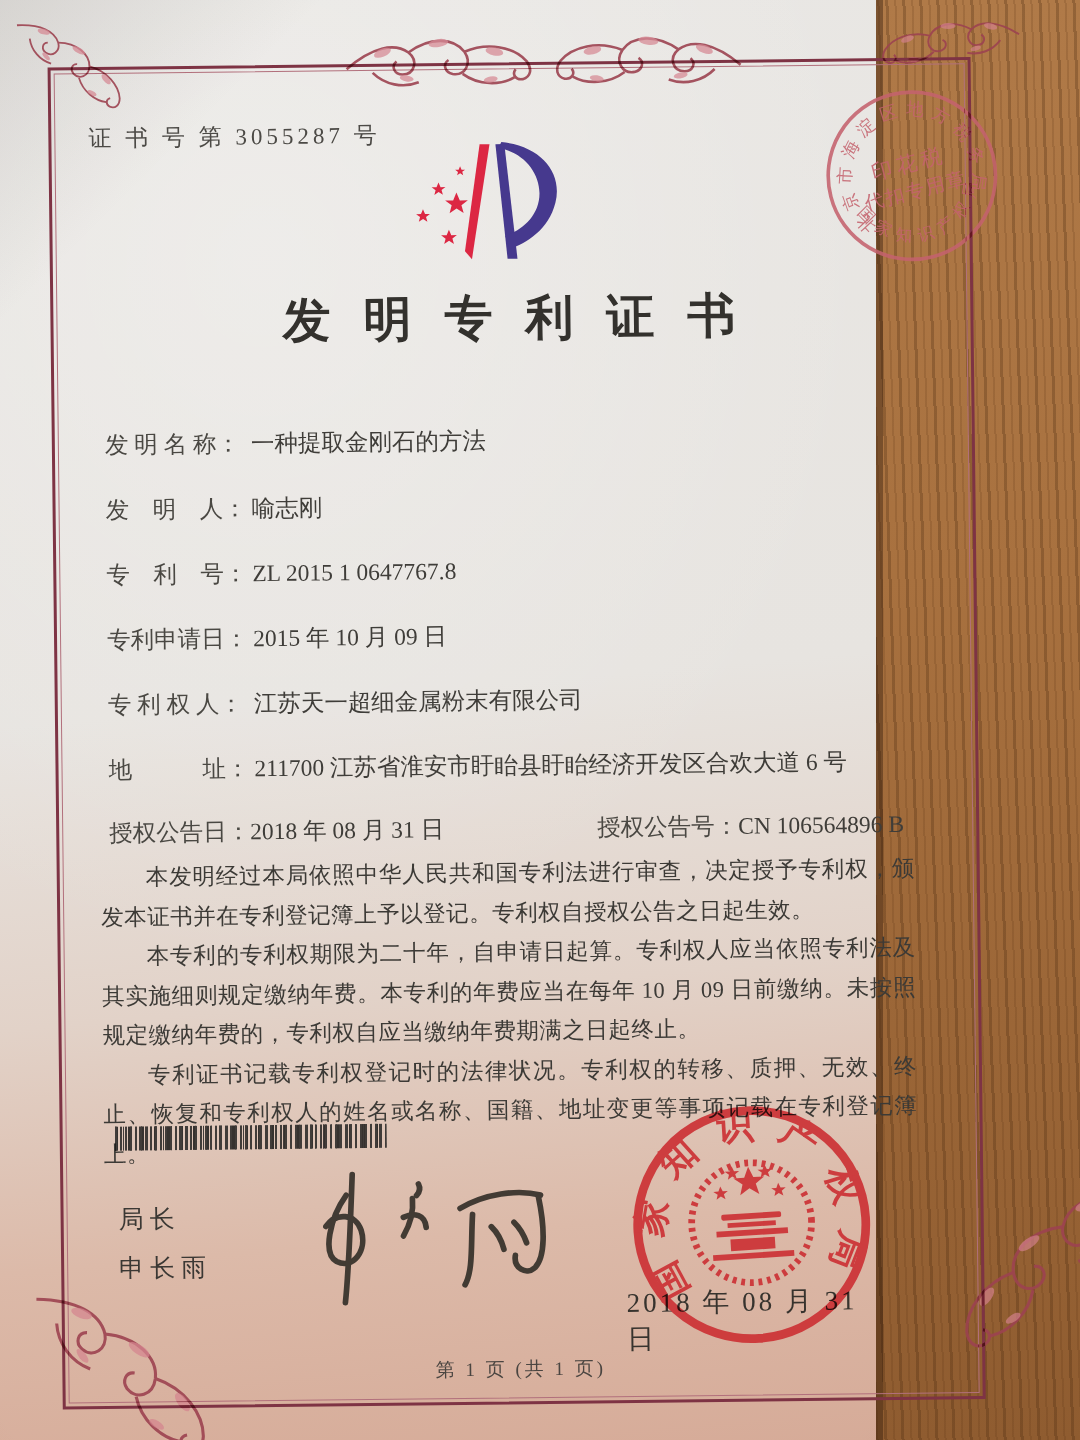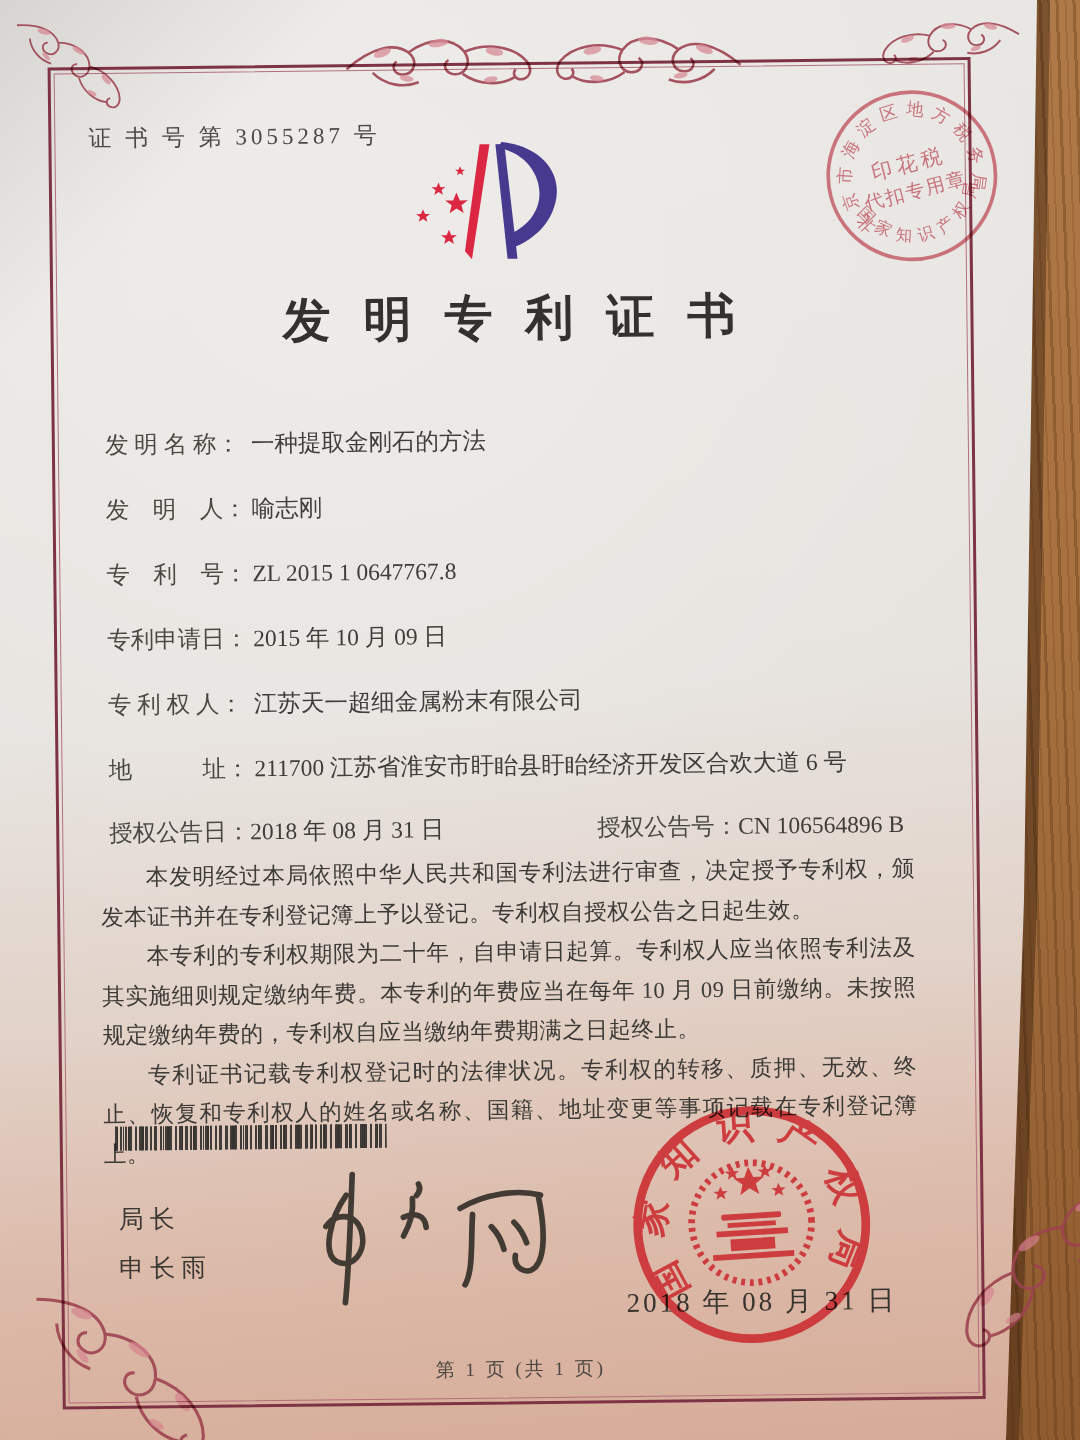--- a/index.html
+++ b/index.html
@@ -4,21 +4,21 @@
 <title>patent-certificate-photo</title>
 <style>
   html,body{margin:0;padding:0;}
   body{
     width:1080px;height:1440px;overflow:hidden;
     font-family:"Liberation Serif","DejaVu Serif",serif;
     background:
       repeating-linear-gradient(88deg, rgba(70,38,12,.28) 0 3px, rgba(0,0,0,0) 3px 9px, rgba(90,50,18,.18) 9px 11px, rgba(0,0,0,0) 11px 17px),
       linear-gradient(180deg,#b07a48 0%, #a8713f 40%, #8f5c30 100%);
   }
-  .stage{position:relative;width:1080px;height:1440px;}
+  .stage{position:relative;width:876px;height:1440px;}
   .paper-shadow{
     position:absolute;inset:0;background:rgba(30,12,4,.35);
     clip-path:polygon(0 0,1043px 0,1030px 900px,1012px 1440px,0 1440px);
     transform:translateX(7px);
   }
   .paper{
     position:absolute;inset:0;
     background:
       radial-gradient(130% 90% at 30% 18%, rgba(255,255,255,.25) 0%, rgba(255,255,255,0) 55%),
       linear-gradient(175deg,#e9e7e4 0%, #e7e4e0 48%, #e2d2c8 68%, #dcbaa9 84%, #d6ab98 100%);

